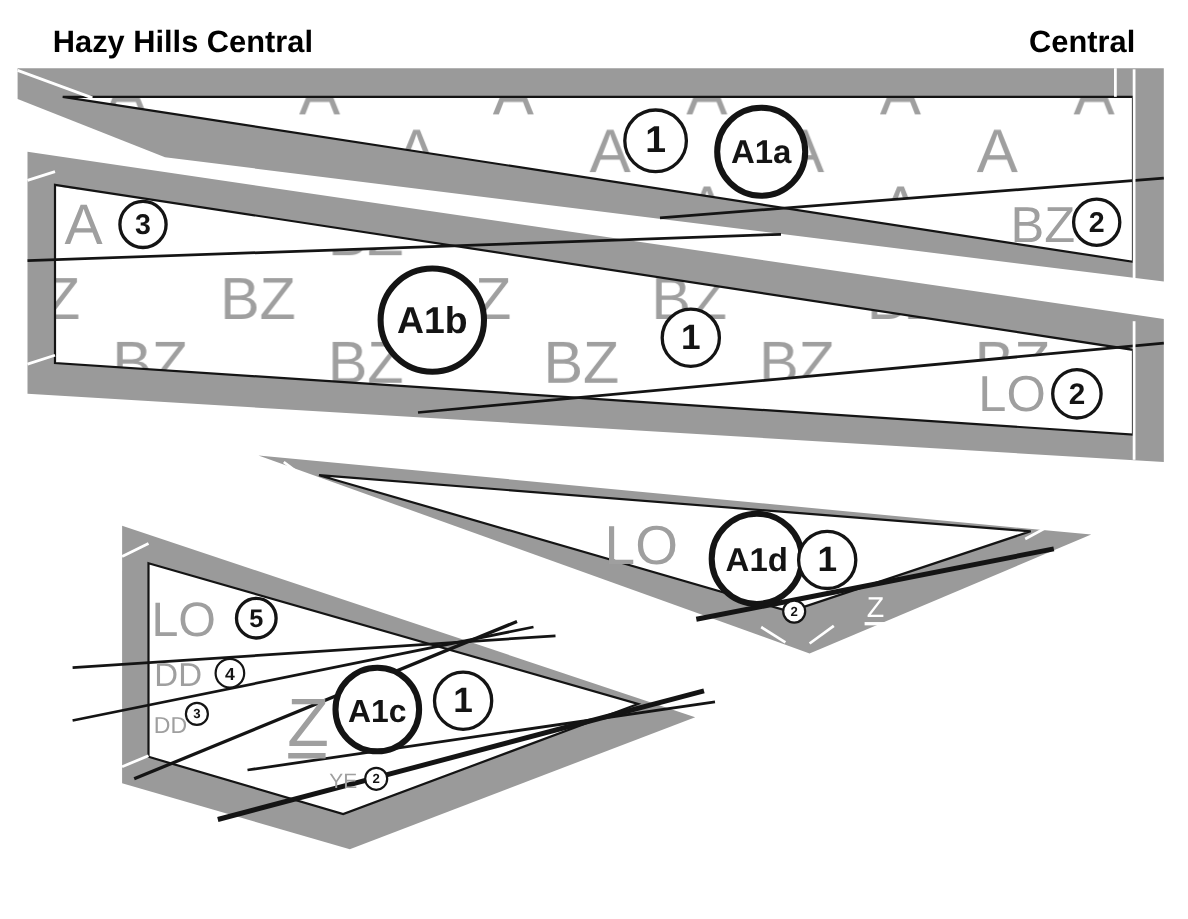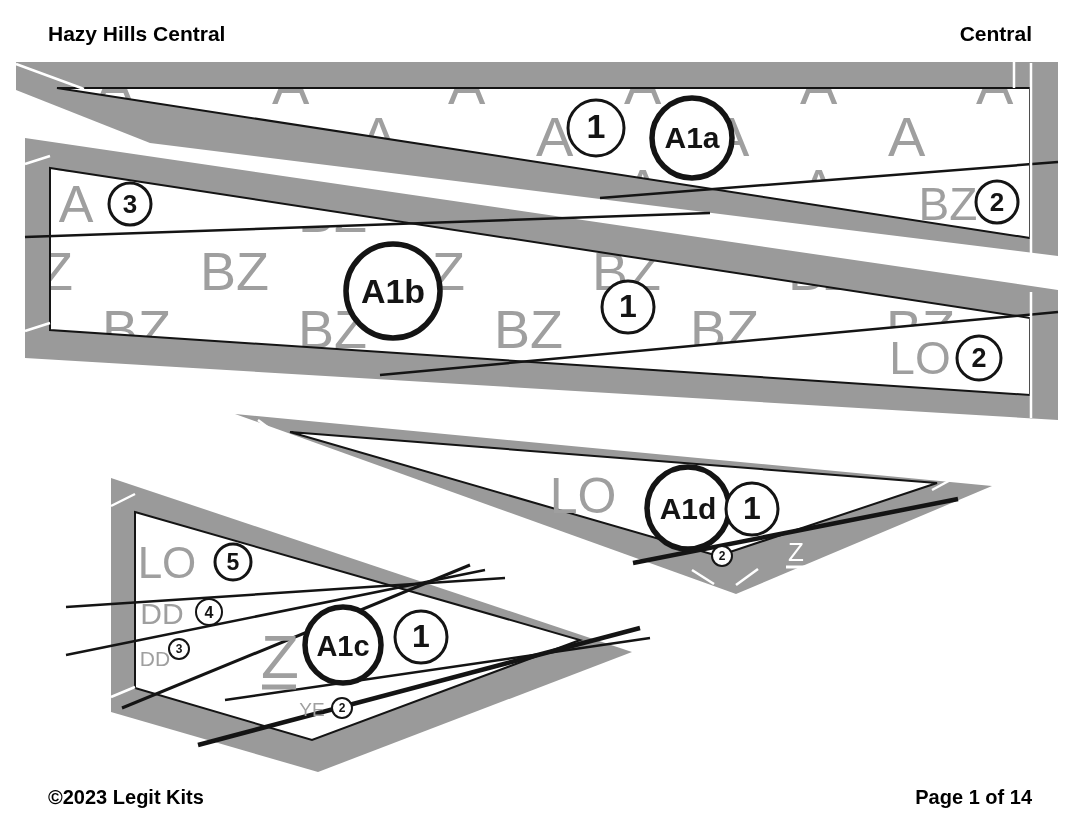--- a/index.html
+++ b/index.html
@@ -1,20 +1,20 @@
 <!DOCTYPE html>
 <html><head>
 <meta charset="utf-8">
 <style>
   html,body{margin:0;padding:0;background:#fff;}
   #page{position:relative;width:1080px;height:835px;background:#fff;overflow:hidden;
         font-family:"Liberation Sans",sans-serif;}
   .hdr,.ftr{position:absolute;left:48px;right:48px;display:flex;
             justify-content:space-between;font-weight:bold;color:#000;}
-  .hdr{top:22px;font-size:21px;}
+  .hdr{top:22px;font-size:28px;}
   .ftr{top:786px;font-size:20px;}
   svg{position:absolute;left:0;top:0;}
   svg text{font-family:"Liberation Sans",sans-serif;}
   .band{fill:#9a9a9a;}
   .inner{fill:#fff;stroke:#141414;stroke-width:2;}
   .outline{fill:none;stroke:#141414;stroke-width:2;}
   .seam{stroke:#141414;stroke-width:2.5;fill:none;stroke-linecap:butt;}
   .seam3{stroke:#141414;stroke-width:3;fill:none;}
   .seamT{stroke:#141414;stroke-width:4.5;fill:none;}
   .notch{stroke:#fff;stroke-width:2.5;fill:none;}
@@ -144,18 +144,14 @@
       <circle class="bigc" cx="343" cy="645" r="38"></circle>
       <text class="numt" x="343" y="656" font-size="29">A1c</text>
       <circle class="numc" cx="421" cy="637" r="26"></circle>
       <text class="numt" x="421" y="647" font-size="32">1</text>
       <text class="fab" x="312" y="716" font-size="19">YE</text>
       <circle class="numcs" cx="342" cy="708" r="10"></circle>
       <text class="numt" x="342" y="712" font-size="12">2</text>
     </g>
   </svg>
 
-  <div class="ftr">
-    <span>©2023 Legit Kits</span>
-    <span>Page 1 of 14</span>
-  </div>
 
 </div>
 
 </body></html>

